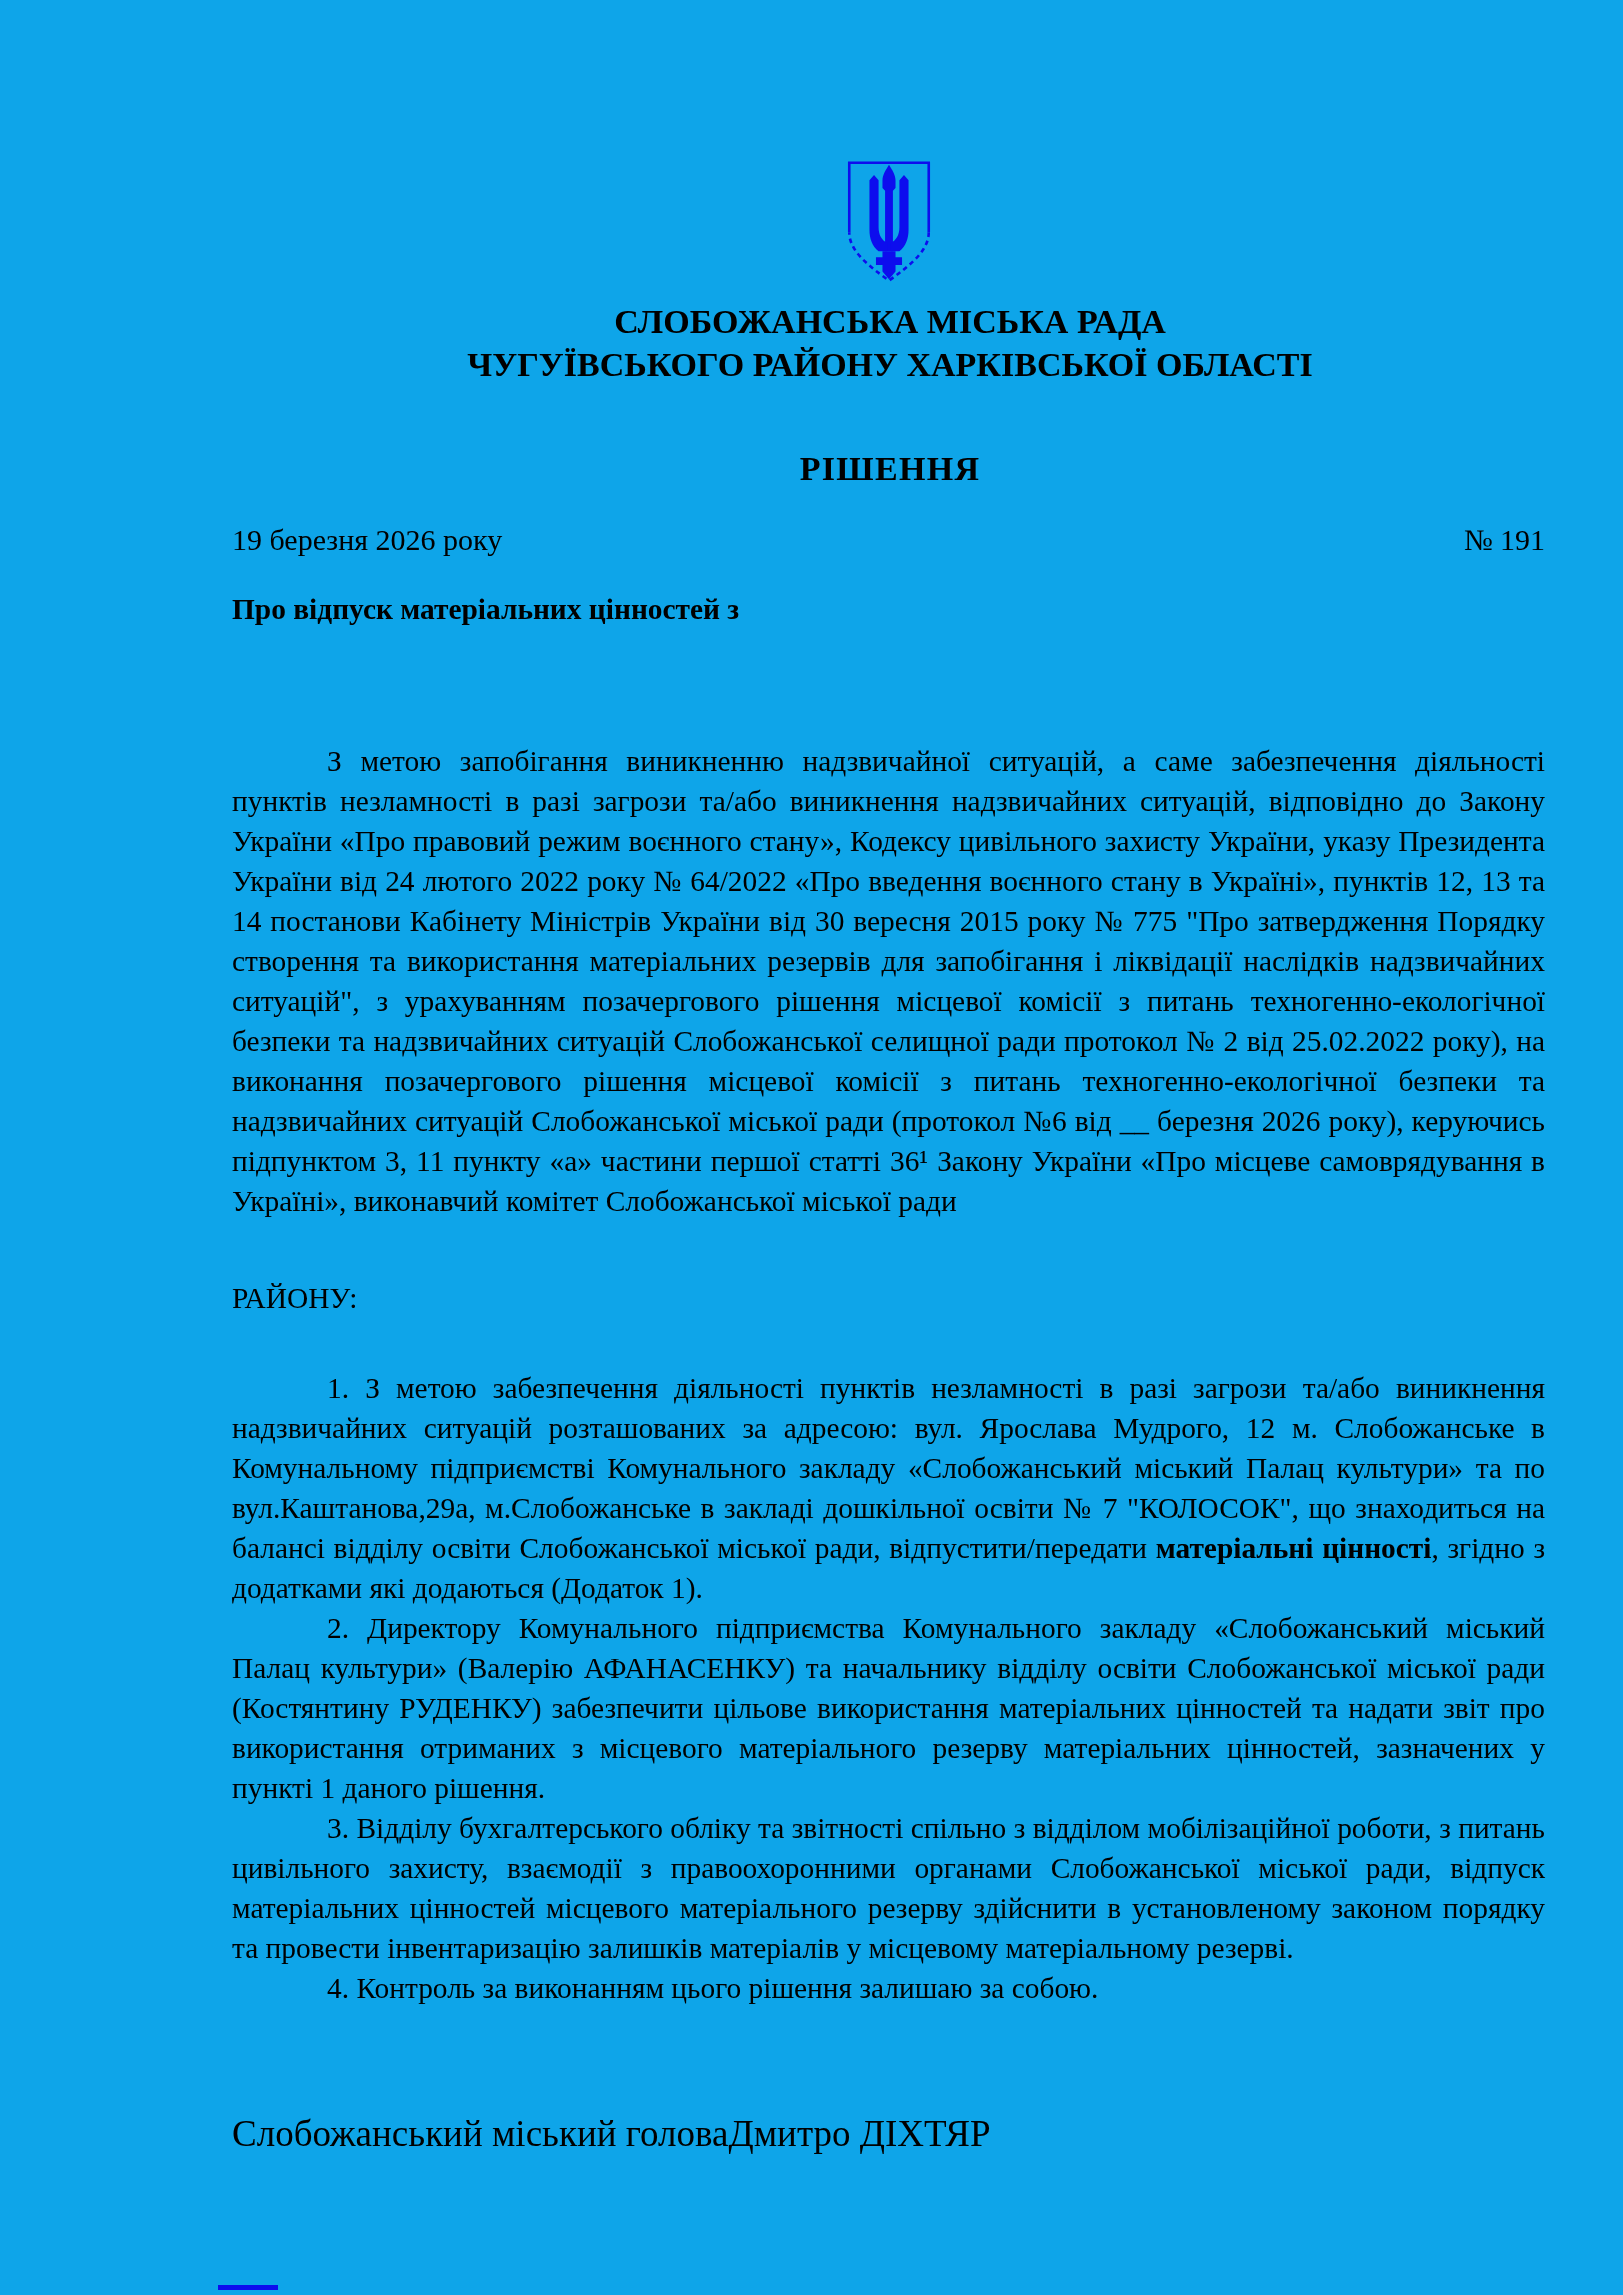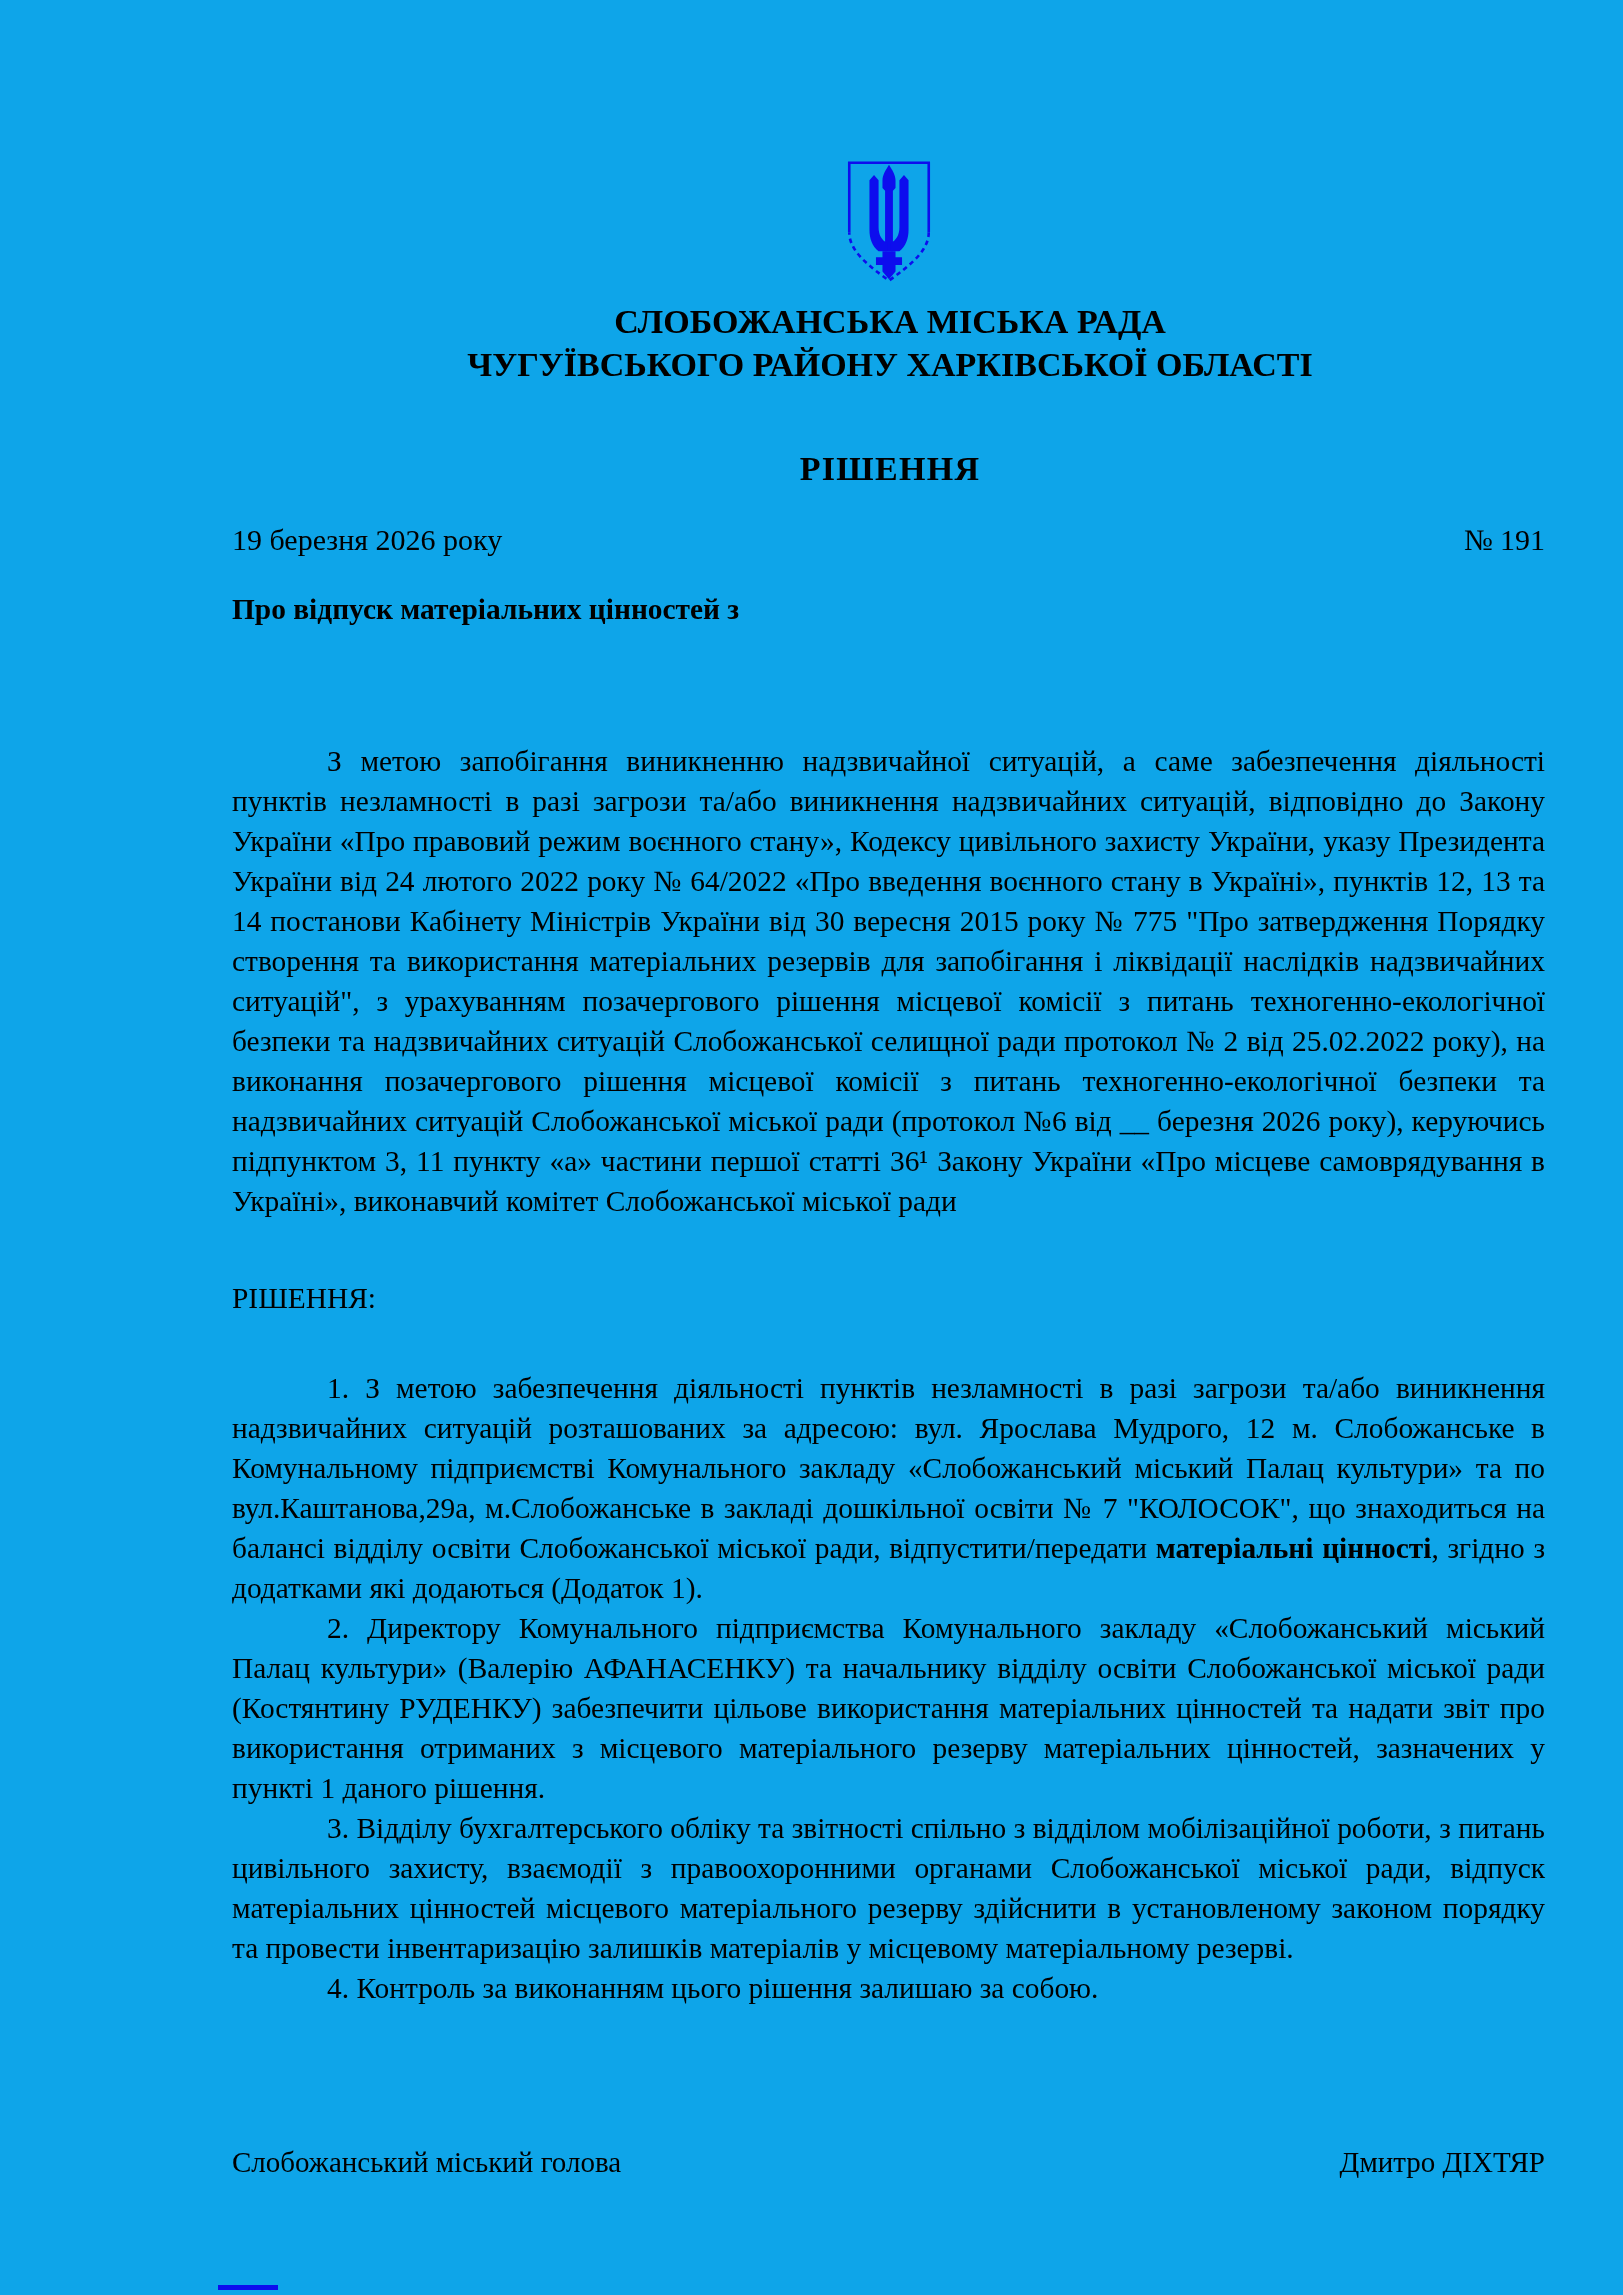--- a/index.html
+++ b/index.html
@@ -37,21 +37,21 @@
   }
   .resolved{position:absolute;left:232px;top:1282px;font-size:29.4px;white-space:nowrap;}
   .decision{
     position:absolute;left:232px;top:1368px;width:1313px;
     font-size:29.4px;line-height:40px;
   }
   .decision p{margin:0;text-align:justify;text-indent:95px;}
   .bold{font-weight:bold;}
   .signature-row{
     position:absolute;left:232px;top:2112px;width:1313px;
-    font-size:29px;display:flex;justify-content:space-between;margin-top:34px;
+    font-size:37px;display:flex;
   }
   .signature-row span{white-space:nowrap;}
   .bottom-mark{position:absolute;left:218px;top:2285px;width:60px;height:5.2px;background:#0d0dee;}
 </style>
 </head>
 <body>
 
 <div class="page">
 
   <svg class="emblem" viewBox="0 0 132 192" xmlns="http://www.w3.org/2000/svg">
@@ -76,21 +76,21 @@
     <span class="meta-date">19 березня  2026 року</span>
     <span class="meta-num">№ 191</span>
   </div>
 
   <div class="subject">
     <span class="subject-line">Про відпуск матеріальних цінностей з</span>
   </div>
 
   <div class="preamble">З метою запобігання виникненню надзвичайної ситуацій, а саме забезпечення діяльності пунктів незламності в разі загрози та/або виникнення надзвичайних ситуацій, відповідно до Закону України «Про правовий режим воєнного стану», Кодексу цивільного захисту України, указу Президента України від 24 лютого 2022 року № 64/2022 «Про введення воєнного стану в Україні», пунктів 12, 13 та 14  постанови Кабінету Міністрів України від 30 вересня 2015 року № 775 "Про затвердження Порядку створення та використання матеріальних резервів для запобігання і ліквідації наслідків надзвичайних ситуацій", з урахуванням позачергового рішення місцевої комісії з питань техногенно-екологічної безпеки та надзвичайних ситуацій Слобожанської селищної ради протокол № 2 від 25.02.2022 року), на виконання позачергового рішення місцевої комісії з питань техногенно-екологічної безпеки та надзвичайних ситуацій Слобожанської міської ради (протокол №6  від  __  березня 2026 року), керуючись  підпунктом 3, 11 пункту «а» частини першої статті 36¹ Закону України «Про місцеве самоврядування в Україні», виконавчий комітет Слобожанської міської ради</div>
 
-  <div class="resolved">РІШЕННЯ:</div>
+  <div class="resolved">РАЙОНУ:</div>
 
   <div class="decision">
     <p><span>1. З метою забезпечення діяльності пунктів незламності в разі загрози та/або виникнення надзвичайних ситуацій розташованих за адресою: вул. Ярослава Мудрого, 12 м. Слобожанське в Комунальному підприємстві Комунального закладу «Слобожанський міський Палац культури» та по вул.Каштанова,29а, м.Слобожанське в закладі дошкільної освіти № 7 "КОЛОСОК", що знаходиться на балансі відділу освіти Слобожанської міської ради, відпустити/передати </span><span class="bold">матеріальні цінності</span><span>, згідно з додатками які додаються (Додаток 1).</span></p>
     <p><span>2. Директору Комунального підприємства Комунального закладу «Слобожанський міський Палац культури»  (Валерію АФАНАСЕНКУ) та начальнику відділу освіти Слобожанської міської ради (Костянтину РУДЕНКУ) забезпечити цільове використання матеріальних цінностей та надати звіт про використання отриманих з місцевого матеріального резерву матеріальних цінностей, зазначених у пункті 1 даного рішення.</span></p>
     <p><span>3. Відділу бухгалтерського обліку та звітності спільно з відділом мобілізаційної роботи, з питань цивільного захисту, взаємодії з правоохоронними органами Слобожанської міської ради, відпуск матеріальних цінностей місцевого матеріального резерву здійснити в установленому законом порядку та провести інвентаризацію залишків матеріалів у місцевому матеріальному резерві.</span></p>
     <p><span>4. Контроль за виконанням цього рішення залишаю за собою.</span></p>
   </div>
 
   <div class="signature-row">
     <span>Слобожанський міський голова</span>

